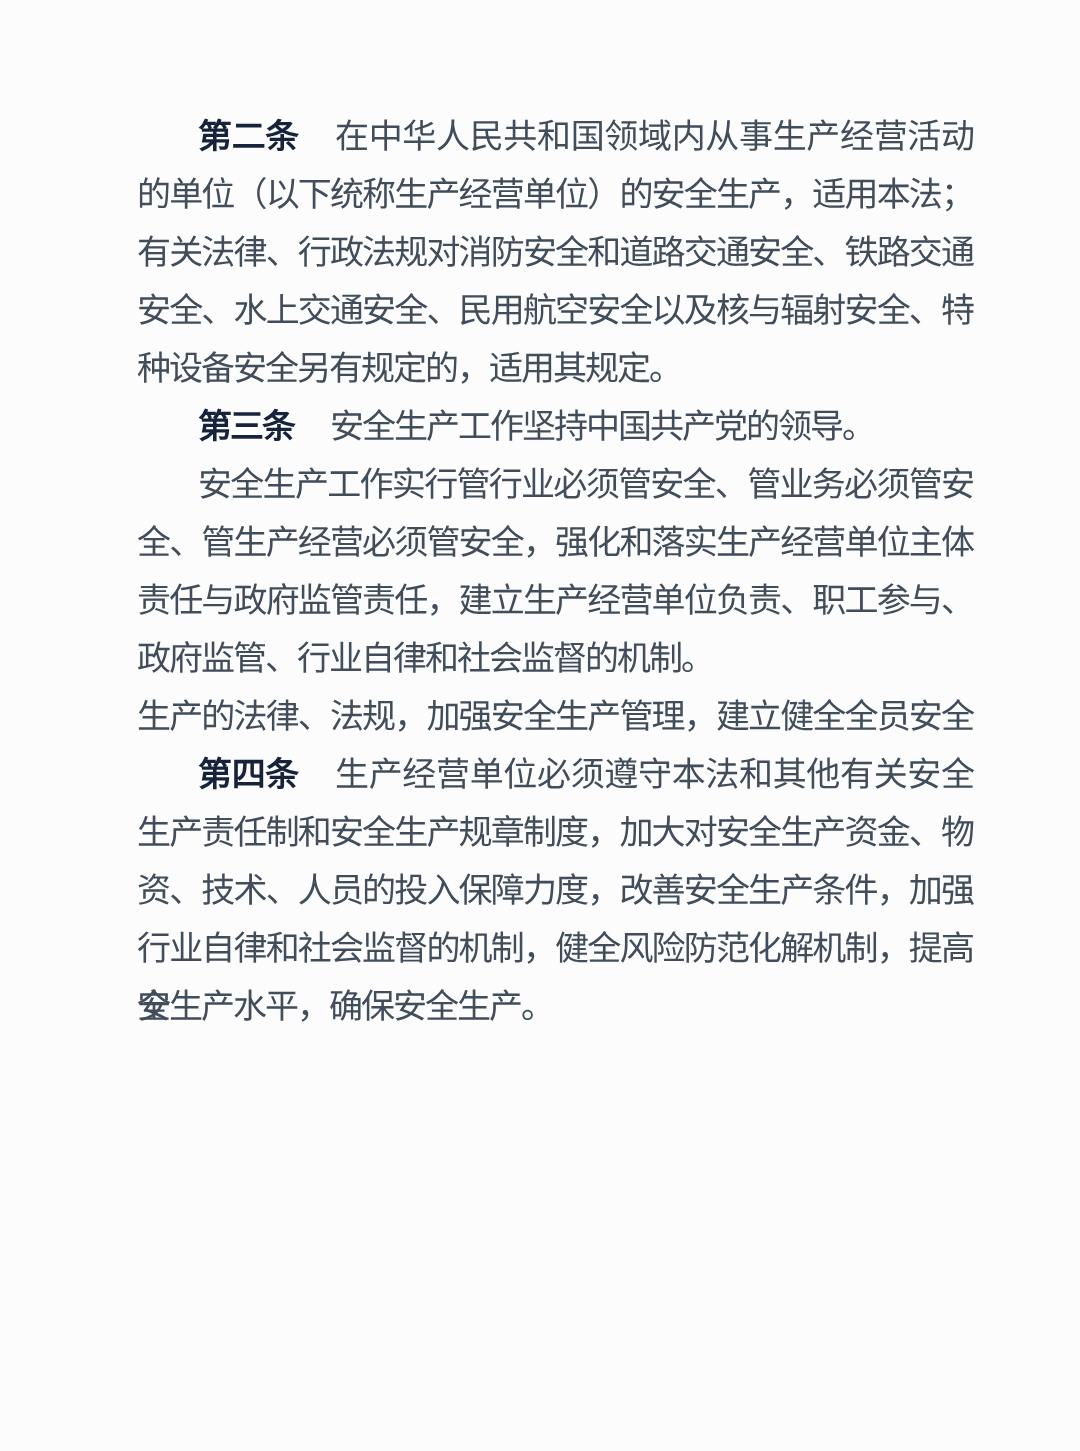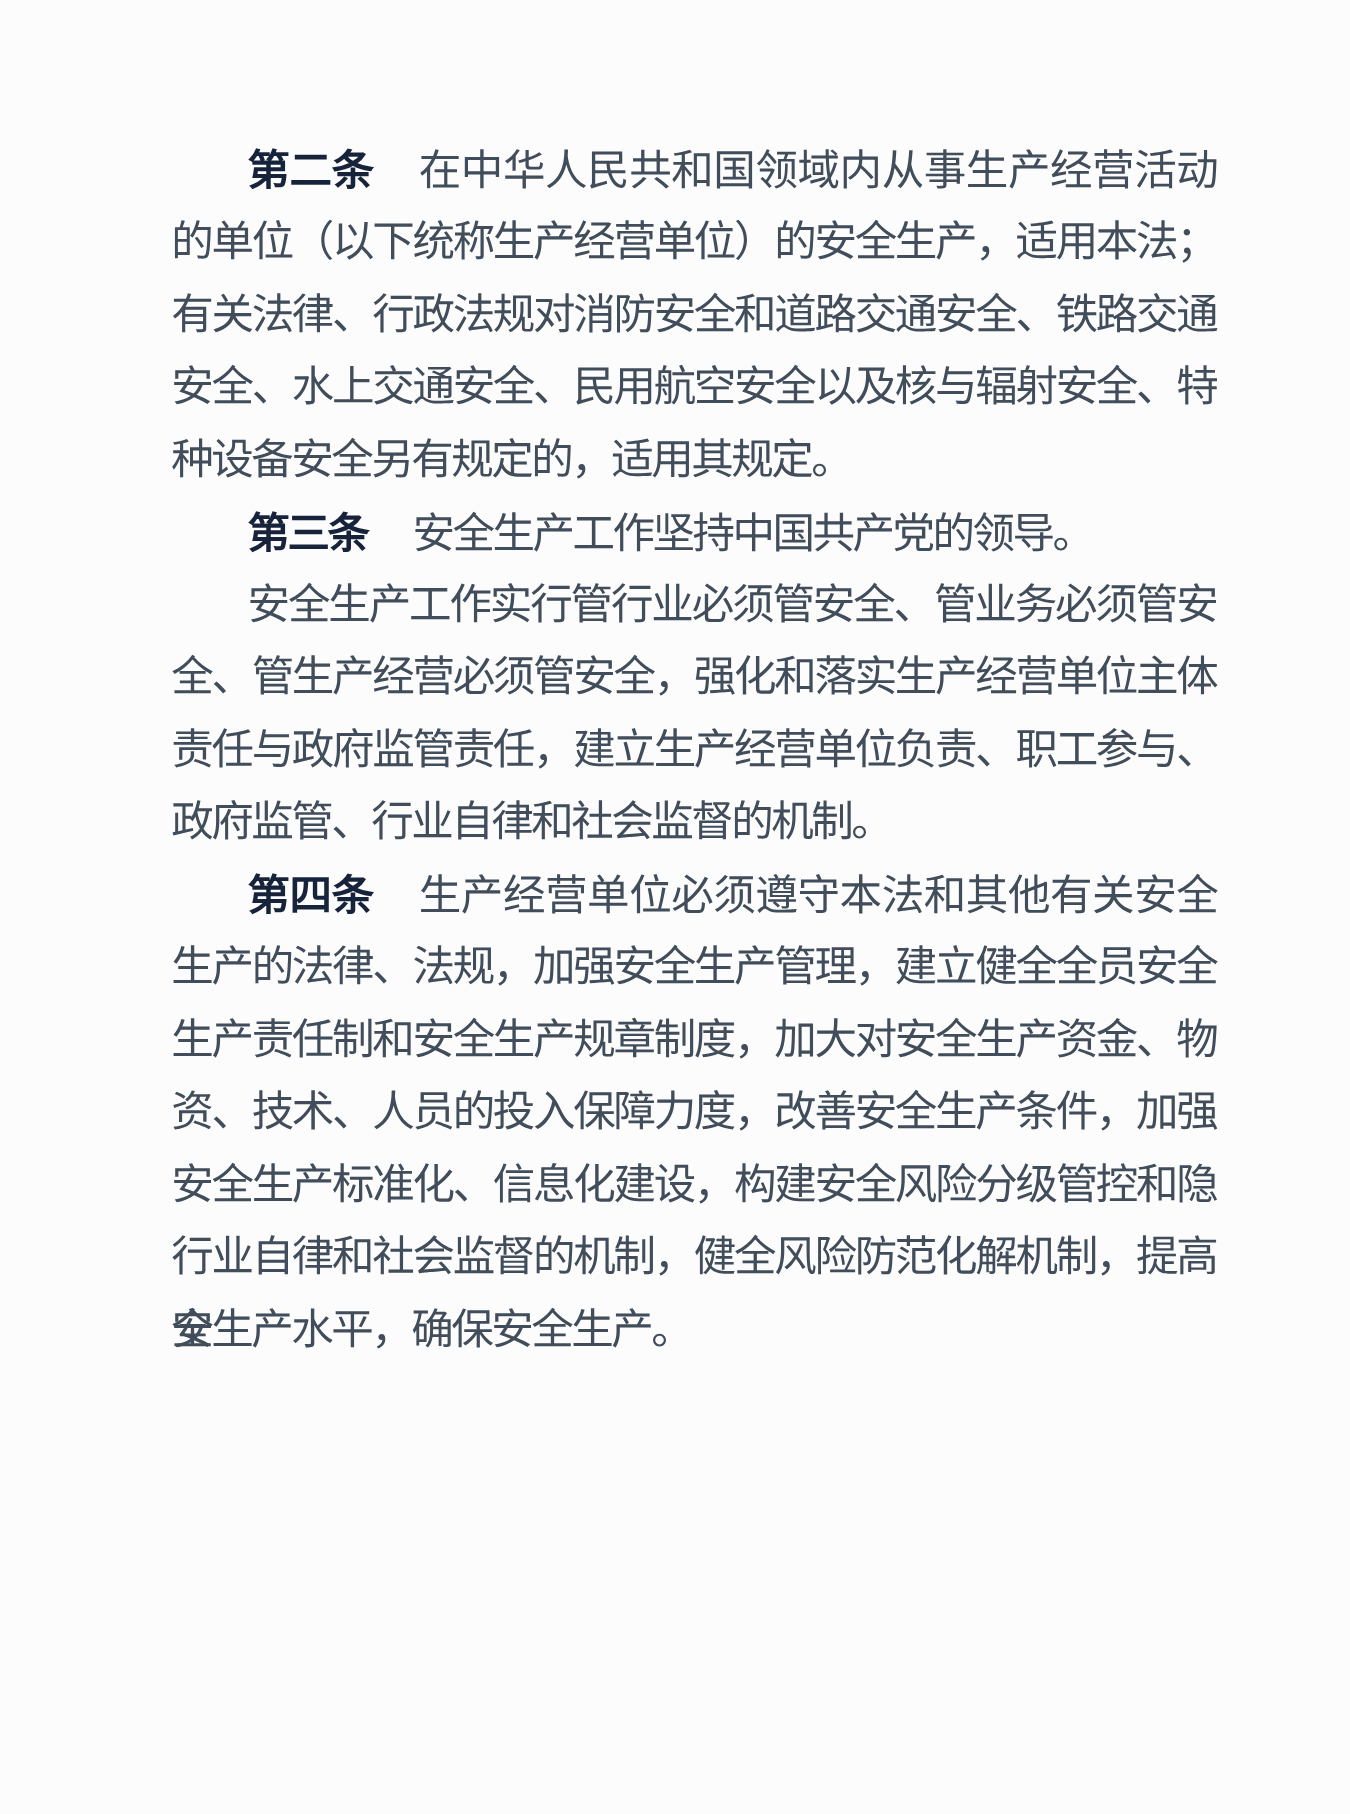--- a/index.html
+++ b/index.html
@@ -27,21 +27,21 @@
   .line {
     text-align: justify;
     text-justify: inter-character;
     height: 58px;
     overflow: visible;
   }
   .line.fill { text-align-last: justify; }
   .line.indent { padding-left: 61px; }
   .line.tight { letter-spacing: -3.5px; }
   .article-no {
-    font-family: Liberation Sans, sans-serif;
+    font-family: Liberation Serif, serif;
     font-weight: 700;
     color: #16233b;
     margin-right: 36px;
     letter-spacing: -2px;
   }
 </style>
 </head>
 <body>
 
 <div class="page">
@@ -60,22 +60,21 @@
 
 
   <section class="paragraph">
     <div class="line indent fill"><span>安全生产工作实行管行业必须管安全、管业务必须管安</span></div>
     <div class="line fill"><span>全、管生产经营必须管安全，强化和落实生产经营单位主体</span></div>
     <div class="line fill"><span>责任与政府监管责任，建立生产经营单位负责、职工参与、</span></div>
     <div class="line"><span>政府监管、行业自律和社会监督的机制。</span></div>
   </section>
 
   <section class="paragraph">
+    <div class="line fill"><span>生产的法律、法规，加强安全生产管理，建立健全全员安全</span></div>
     <div class="line indent fill"><strong class="article-no">第四条</strong><span>生产经营单位必须遵守本法和其他有关安全</span></div>
-    <div class="line fill"><span>生产的法律、法规，加强安全生产管理，建立健全全员安全</span></div>
     <div class="line fill"><span>生产责任制和安全生产规章制度，加大对安全生产资金、物</span></div>
     <div class="line fill"><span>资、技术、人员的投入保障力度，改善安全生产条件，加强</span></div>
-    <div class="line fill"><span>安全生产标准化、信息化建设，构建安全风险分级管控和隐</span></div>
     <div class="line fill"><span>行业自律和社会监督的机制，健全风险防范化解机制，提高安</span></div>
     <div class="line"><span>全生产水平，确保安全生产。</span></div>
   </section>
 
 </div>
 
 </body></html>

